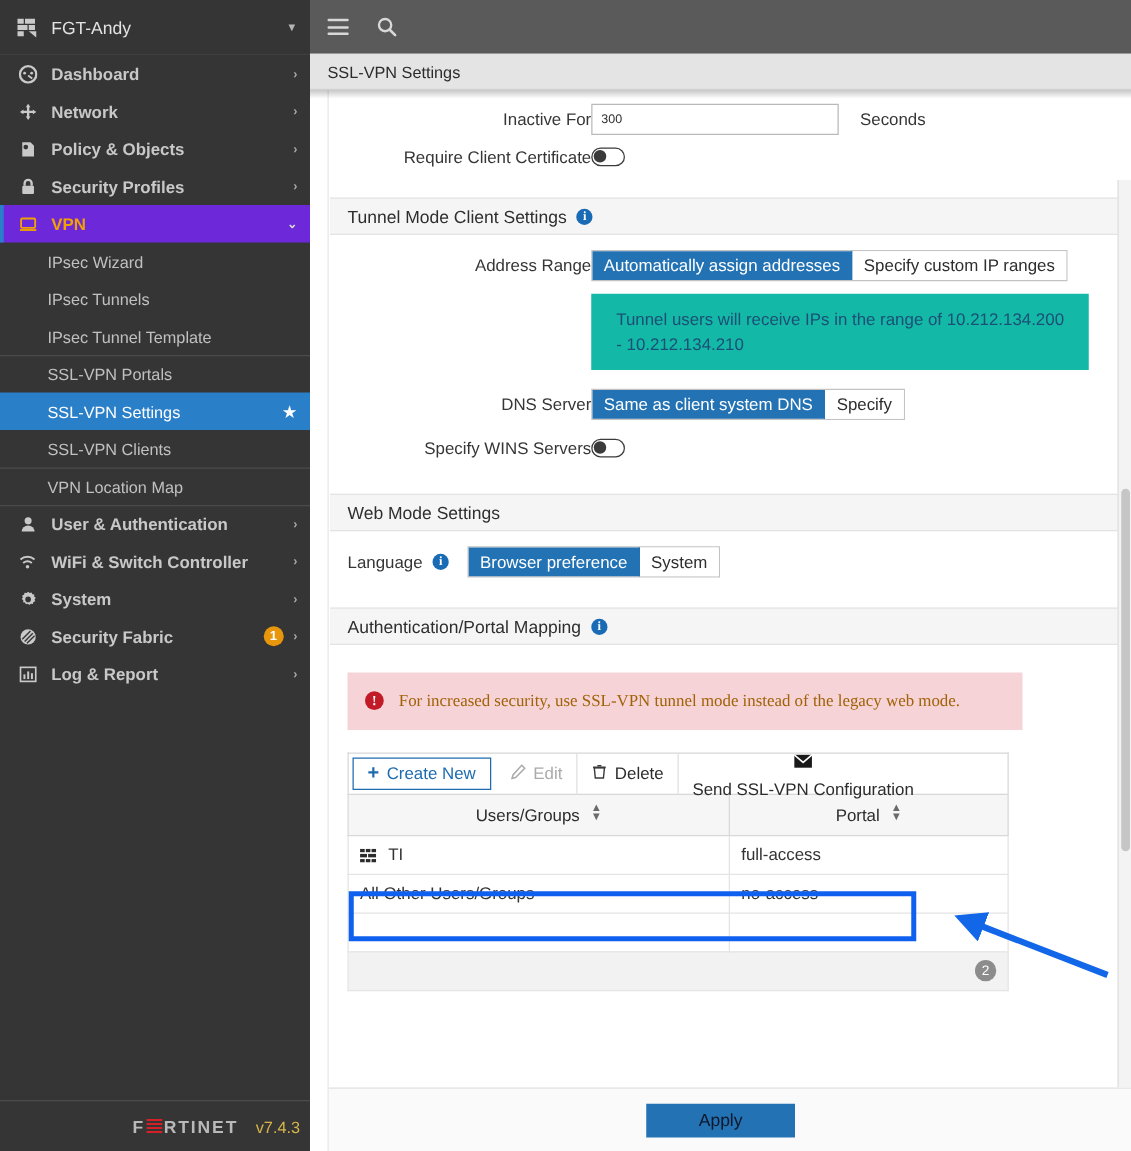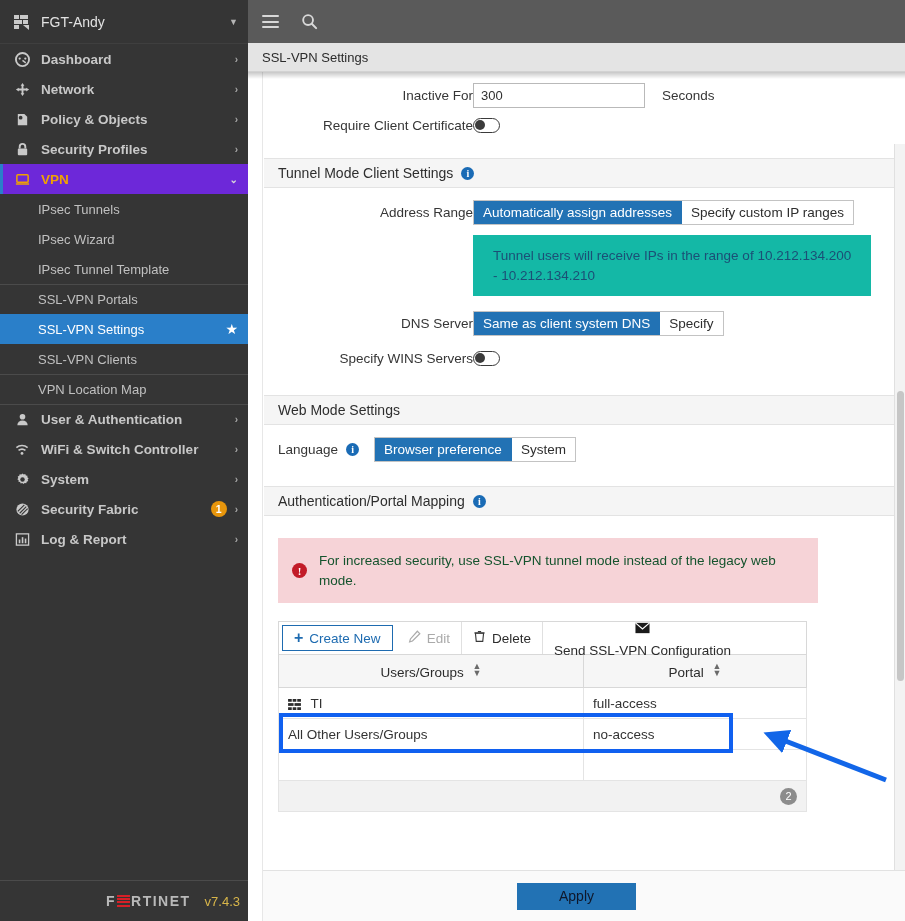--- a/index.html
+++ b/index.html
@@ -119,22 +119,22 @@
     position: absolute; left: 0; right: 0; top: 0; height: 7px;
     background: linear-gradient(to bottom, rgba(0,0,0,0.22), rgba(0,0,0,0));
     z-index: 4; pointer-events: none;
   }
 
   
   .frow { display: flex; align-items: center; min-height: 30px; padding: 0 0 0 14px; }
   .flabel { width: 195px; font-size: 13.5px; color: #363636; flex: 0 0 195px; text-align: right; }
   .fctl { display: flex; align-items: center; }
   .txtinput {
-    width: 172px; height: 25px; border: 1px solid #b9b9b9; background: #fff;
-    font-size: 13px; color: #2f2f2f; padding: 0 7px;
+    width: 198px; height: 25px; border: 1px solid #b9b9b9; background: #fff;
+    font-size: 10px; color: #2f2f2f; padding: 0 7px;
     font-family: "Liberation Sans", sans-serif;
   }
   .unit { font-size: 13.5px; color: #363636; margin-left: 17px; }
 
   .toggle {
     width: 27px; height: 15px; border-radius: 8px; background: #ffffff;
     border: 1.6px solid #3b3b3b; position: relative; cursor: pointer;
     display: inline-block; vertical-align: middle;
   }
   .toggle::after {
@@ -172,21 +172,21 @@
   .warnbox {
     background: #f6d3d7; display: flex; align-items: center; gap: 12px;
     padding: 13px 16px 13px 14px; width: 540px;
   }
   .warnicon {
     width: 15px; height: 15px; border-radius: 50%; background: #c21b28;
     color: #fff; font-size: 11px; font-weight: bold; flex: 0 0 15px;
     display: flex; align-items: center; justify-content: center;
     font-family: "Liberation Serif", serif;
   }
-  .warntext { font-size: 13.5px; color: #14532d; line-height: 1.45; }
+  .warntext { font-size: 13.5px; color: #a16207; line-height: 1.45; font-family: Liberation Serif, serif; }
 
   
   .tbl-toolbar {
     display: flex; align-items: stretch; border: 1px solid #d8d8d8;
     border-bottom: none; background: #ffffff; height: 33px;
   }
   .tb-btn {
     display: flex; align-items: center; gap: 6px; padding: 0 11px;
     font-size: 13.5px; color: #2c2c2c; cursor: pointer;
     border-right: 1px solid #e0e0e0;
@@ -320,24 +320,24 @@
           <svg width="15" height="15" viewBox="0 0 16 16">
               <rect x="2" y="3" width="12" height="8" rx="1" fill="none" stroke="#f0a202" stroke-width="1.6"></rect>
               <rect x="1" y="12" width="14" height="1.6" fill="#f0a202"></rect>
             </svg>
         </span>
         <span class="lbl">VPN</span>
         <span class="chev">⌄</span>
       </div>
 
       <div class="sb-sub">
+        <span class="lbl">IPsec Wizard</span>
+      </div>
+      <div class="sb-sub">
         <span class="lbl">IPsec Tunnels</span>
-      </div>
-      <div class="sb-sub">
-        <span class="lbl">IPsec Wizard</span>
       </div>
       <div class="sb-sub">
         <span class="lbl">IPsec Tunnel Template</span>
       </div>
       <div class="sb-sub divider-top">
         <span class="lbl">SSL-VPN Portals</span>
       </div>
       <div class="sb-sub selected">
         <span class="lbl">SSL-VPN Settings</span>
         <span class="star">★</span>

